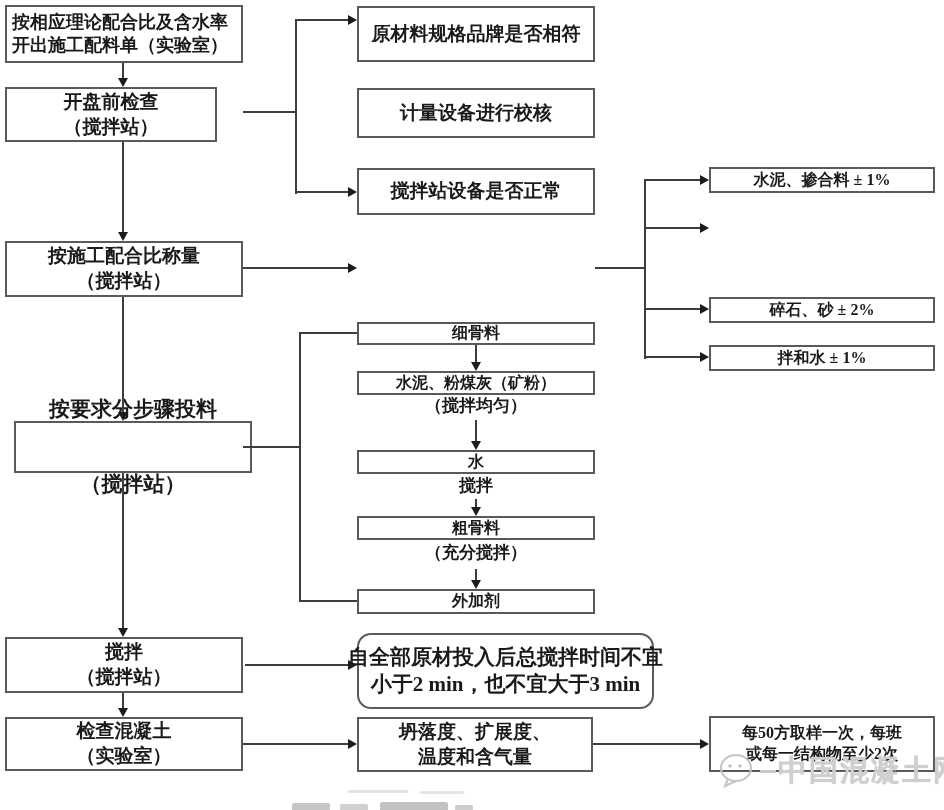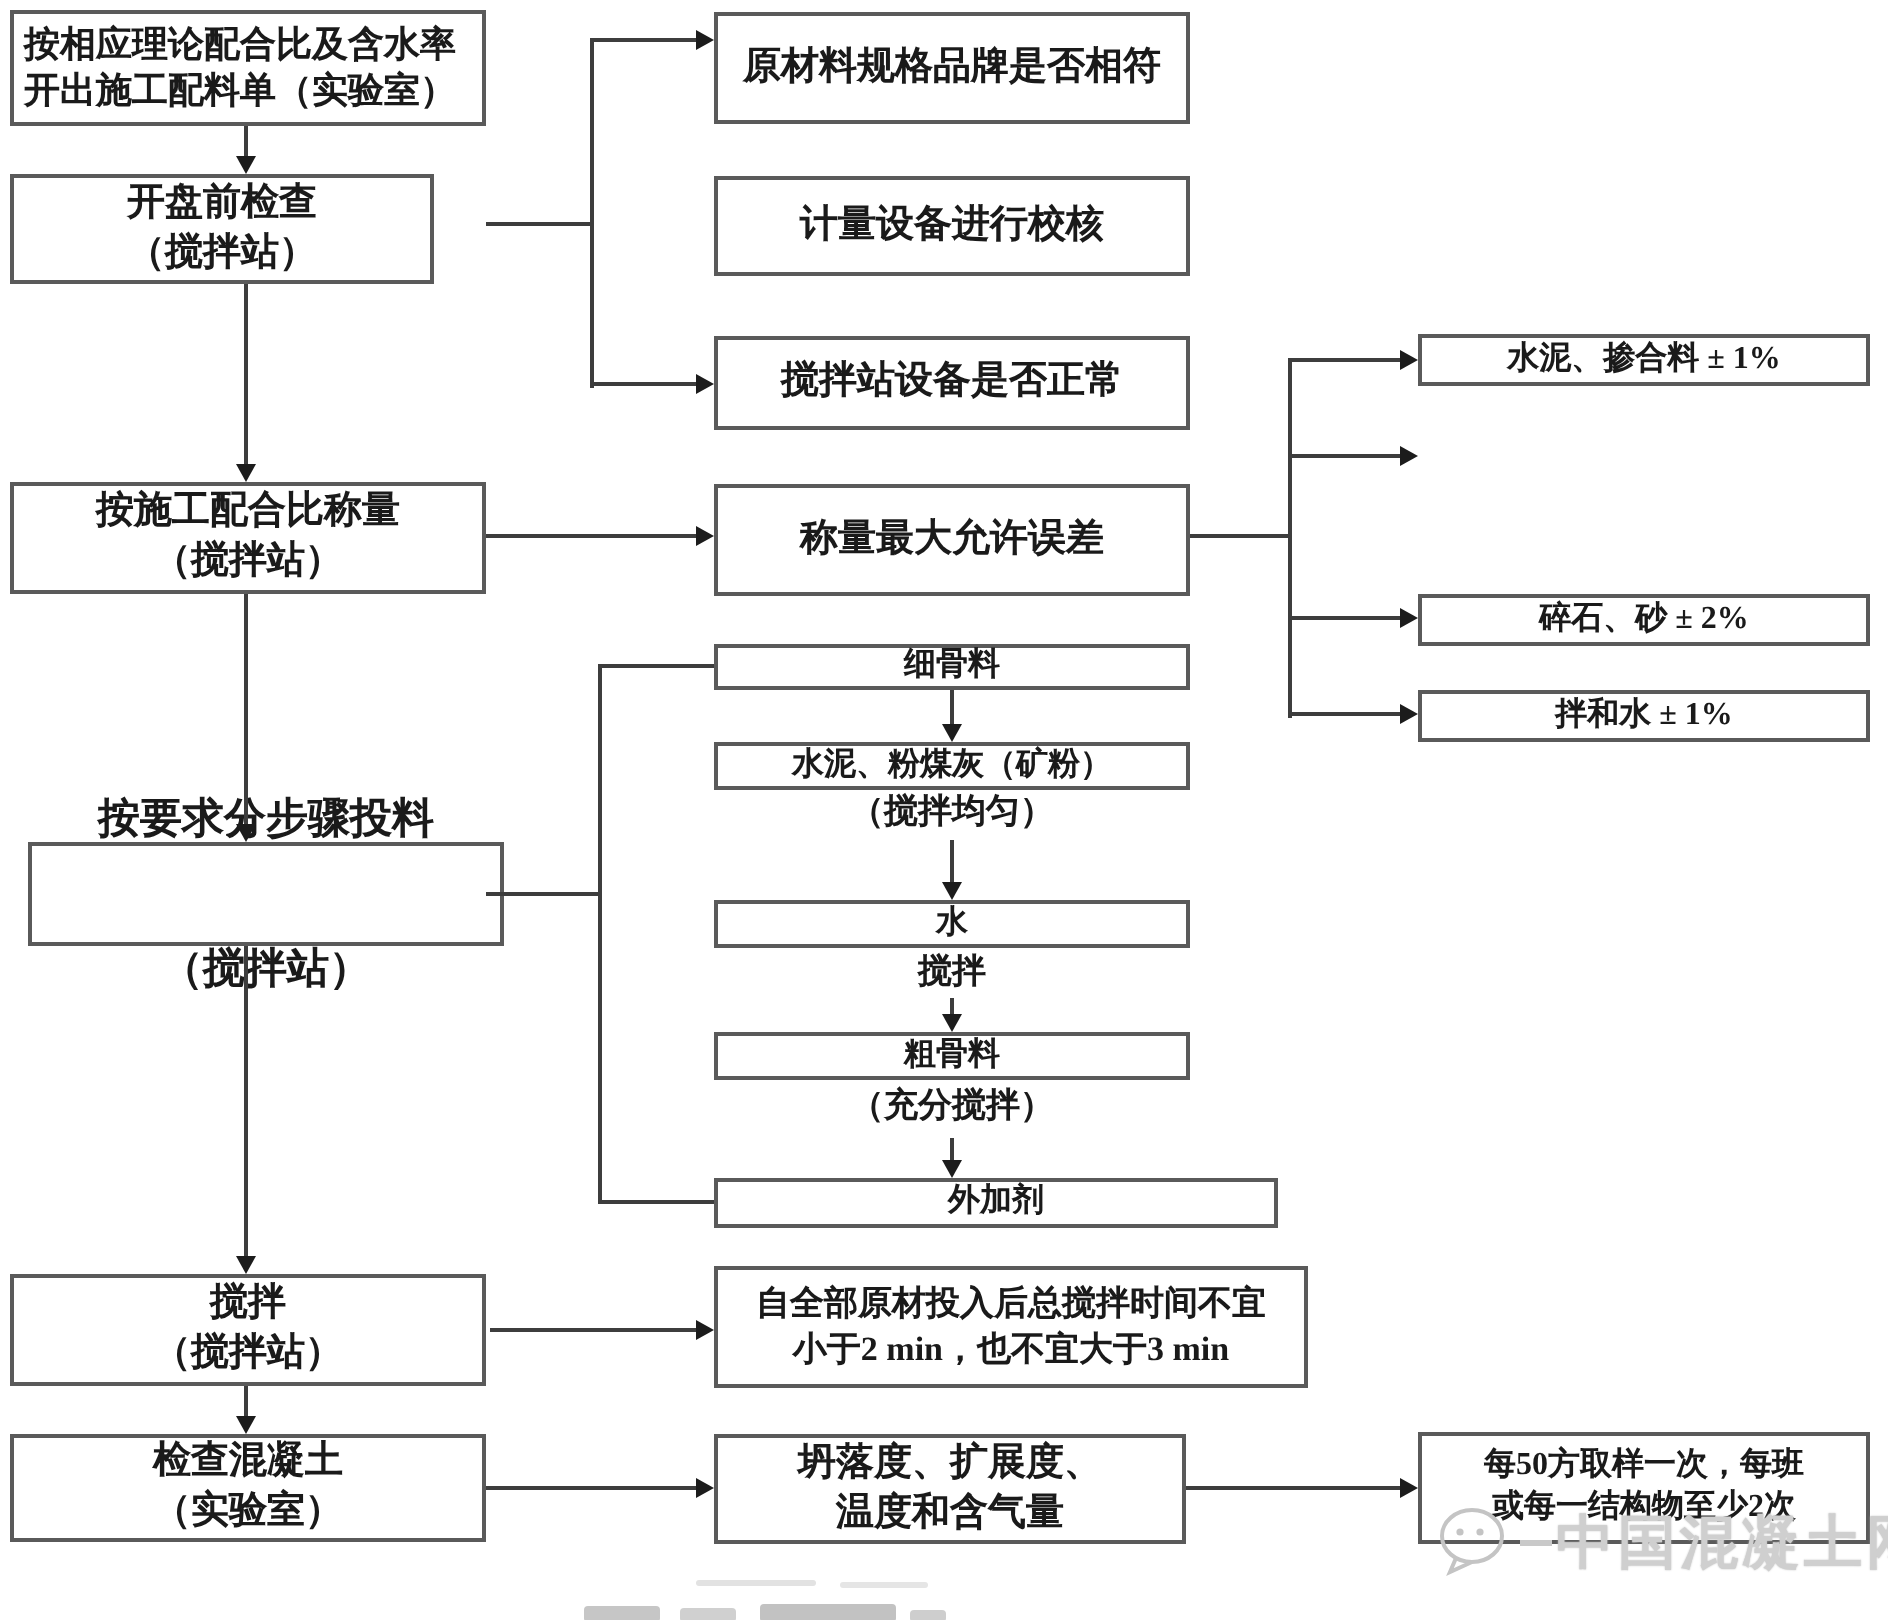--- a/index.html
+++ b/index.html
@@ -63,23 +63,20 @@
   </div>
 
   <div class="box" style="left:357px;top:88px;width:238px;height:50px;font-size:19px;">
     <span>计量设备进行校核</span>
   </div>
 
   <div class="box" style="left:357px;top:168px;width:238px;height:47px;font-size:19px;">
     <span>搅拌站设备是否正常</span>
   </div>
 
-  <div class="box" style="left:357px;top:242px;width:238px;height:56px;font-size:19px;">
-    <span>称量最大允许误差</span>
-  </div>
 
   <div class="box" style="left:357px;top:322px;width:238px;height:23px;font-size:16px;">
     <span>细骨料</span>
   </div>
 
   <div class="box" style="left:357px;top:371px;width:238px;height:24px;font-size:16px;">
     <span>水泥、粉煤灰（矿粉）</span>
   </div>
 
   <div class="note" style="left:357px;top:396px;width:238px;font-size:17px;">（搅拌均匀）</div>
@@ -89,25 +86,25 @@
   </div>
 
   <div class="note" style="left:357px;top:476px;width:238px;font-size:17px;">搅拌</div>
 
   <div class="box" style="left:357px;top:516px;width:238px;height:24px;font-size:16px;">
     <span>粗骨料</span>
   </div>
 
   <div class="note" style="left:357px;top:543px;width:238px;font-size:17px;">（充分搅拌）</div>
 
-  <div class="box" style="left:357px;top:589px;width:282px;height:25px;font-size:16px;">
+  <div class="box" style="left:357px;top:589px;width:238px;height:25px;font-size:16px;">
     <span>外加剂</span>
   </div>
 
-  <div class="box" style="left:357px;top:633px;width:297px;height:61px;font-size:17px;">
+  <div class="box" style="left:357px;top:633px;width:297px;height:76px;font-size:21px;border-radius:14px;">
     <span>自全部原材投入后总搅拌时间不宜</span>
     <span>小于2 min，也不宜大于3 min</span>
   </div>
 
   <div class="box" style="left:357px;top:717px;width:236px;height:55px;font-size:19px;">
     <span>坍落度、扩展度、</span>
     <span>温度和含气量</span>
   </div>
 
   <div class="box" style="left:709px;top:167px;width:226px;height:26px;font-size:16px;">

